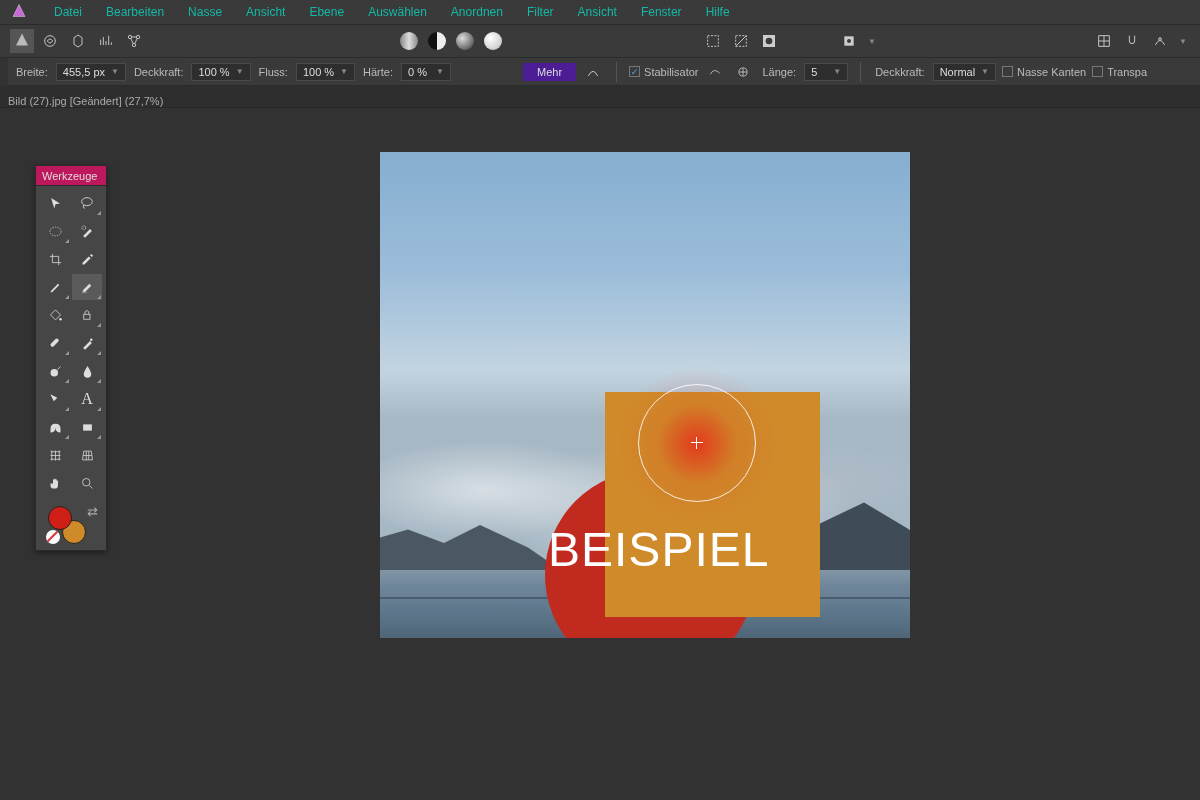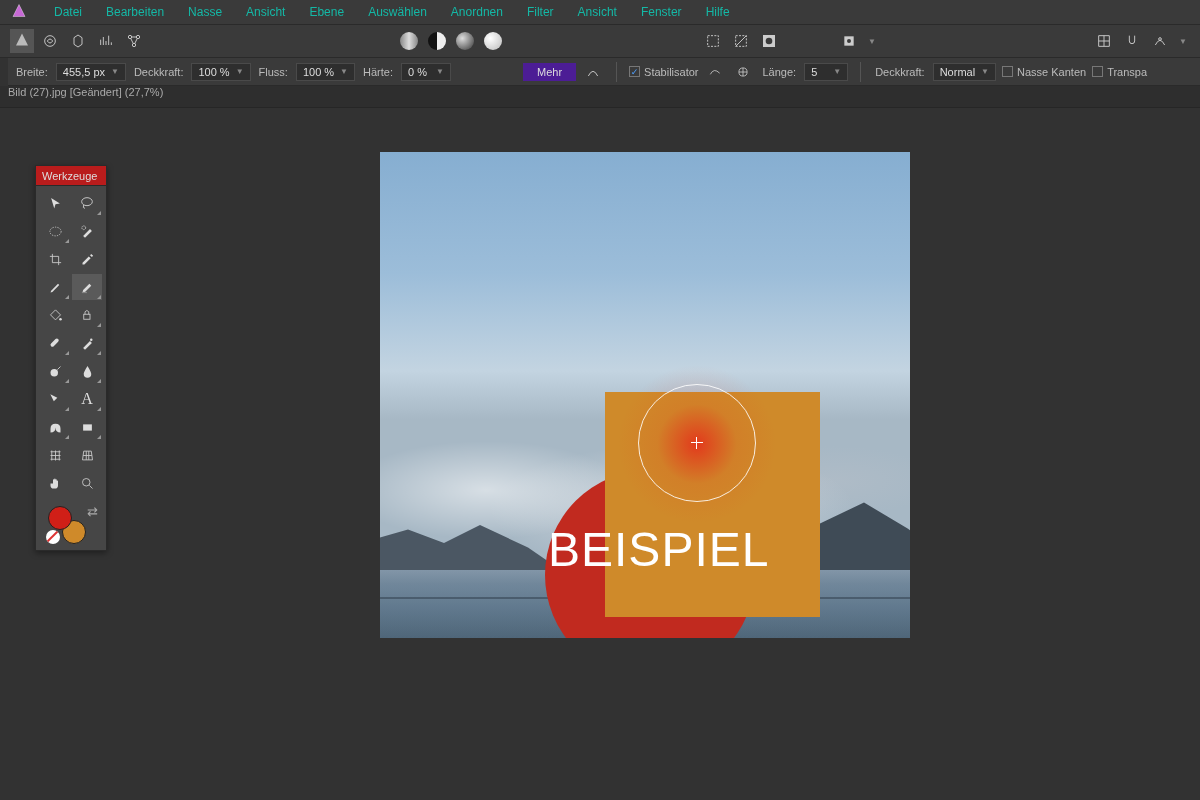--- a/index.html
+++ b/index.html
@@ -22,28 +22,28 @@
   .ctx-bar { height: 28px; background: #3a3a3a; border-bottom: 1px solid #2a2a2a; display: flex; align-items: center; padding: 0 6px; gap: 6px; font-size: 11px; color: #bbb; margin-left: 8px;}
   .ctx-bar .lbl { padding: 0 2px; }
   .ctx-bar .field { background: #2e2e2e; border: 1px solid #4a4a4a; padding: 2px 6px; min-width: 50px; color: #ddd; display: flex; align-items:center; justify-content: space-between; gap:6px;}
   .ctx-bar .field .caret { font-size: 8px; color: #888;}
   .ctx-bar .btn { background: #4c1d95; padding: 3px 14px; color: #ddd; }
   .ctx-bar .check { display: flex; align-items: center; gap: 4px; }
   .ctx-bar .check .box { width: 11px; height: 11px; border: 1px solid #777; display:flex; align-items:center; justify-content:center; font-size:9px; color:#4fa0ff;}
   .ctx-bar .iconbtn { width:22px; height:20px; display:flex; align-items:center; justify-content:center; color:#aaa;}
   
   
-  .tabstrip { height: 22px; background: #2e2e2e; display: flex; align-items: flex-start; padding: 0 8px; font-size: 11px; color: #aaa; border-bottom:1px solid #262626;}
+  .tabstrip { height: 22px; background: #2e2e2e; display: flex; align-items: flex-end; padding: 0 8px; font-size: 11px; color: #aaa; border-bottom:1px solid #262626;}
   
   
   .workspace { position: absolute; top: 108px; left: 0; right: 0; bottom: 0; background: #323232; }
   
   
   .tools-panel { position: absolute; left: 35px; top: 165px; width: 72px; background: #464646; border: 1px solid #2a2a2a; box-shadow: 0 2px 6px rgba(0,0,0,.4);}
-  .tools-panel .title { height: 20px; background: #b91c1c; display:flex; align-items:center; padding:0 6px; font-size:11px; color:#ddd; border-bottom:1px solid #2a2a2a;text-align:center;}
+  .tools-panel .title { height: 20px; background: #be185d; display:flex; align-items:center; padding:0 6px; font-size:11px; color:#ddd; border-bottom:1px solid #2a2a2a;text-align:center;}
   .tools-grid { display: grid; grid-template-columns: 1fr 1fr; gap: 2px; padding: 4px;}
   .tool { width: 30px; height: 26px; display:flex; align-items:center; justify-content:center; color:#ddd; position:relative;}
   .tool.active { background: #5a5a5a; }
   .tool .tri { position:absolute; right:1px; bottom:1px; width:0; height:0; border-left:4px solid transparent; border-bottom:4px solid #999;}
   .swatches { display:flex; align-items:center; justify-content:center; padding: 8px 4px 10px; position:relative; height:50px;}
   .swatch-fg { width:24px; height:24px; border-radius:50%; border:1px solid #222; position:absolute; left:12px; top:6px; z-index:2;}
   .swatch-bg { width:24px; height:24px; border-radius:50%; border:1px solid #222; position:absolute; left:26px; top:20px; z-index:1;}
   .sw-none { position:absolute; left:10px; top:30px; width:14px; height:14px; border-radius:50%; background:#fff; z-index:3; overflow:hidden;}
   .sw-none::after { content:""; position:absolute; left:-2px; top:5px; width:18px; height:2px; background:#d33; transform:rotate(-45deg);}
   .sw-swap { position:absolute; right:8px; top:4px; color:#aaa; font-size:13px;}

